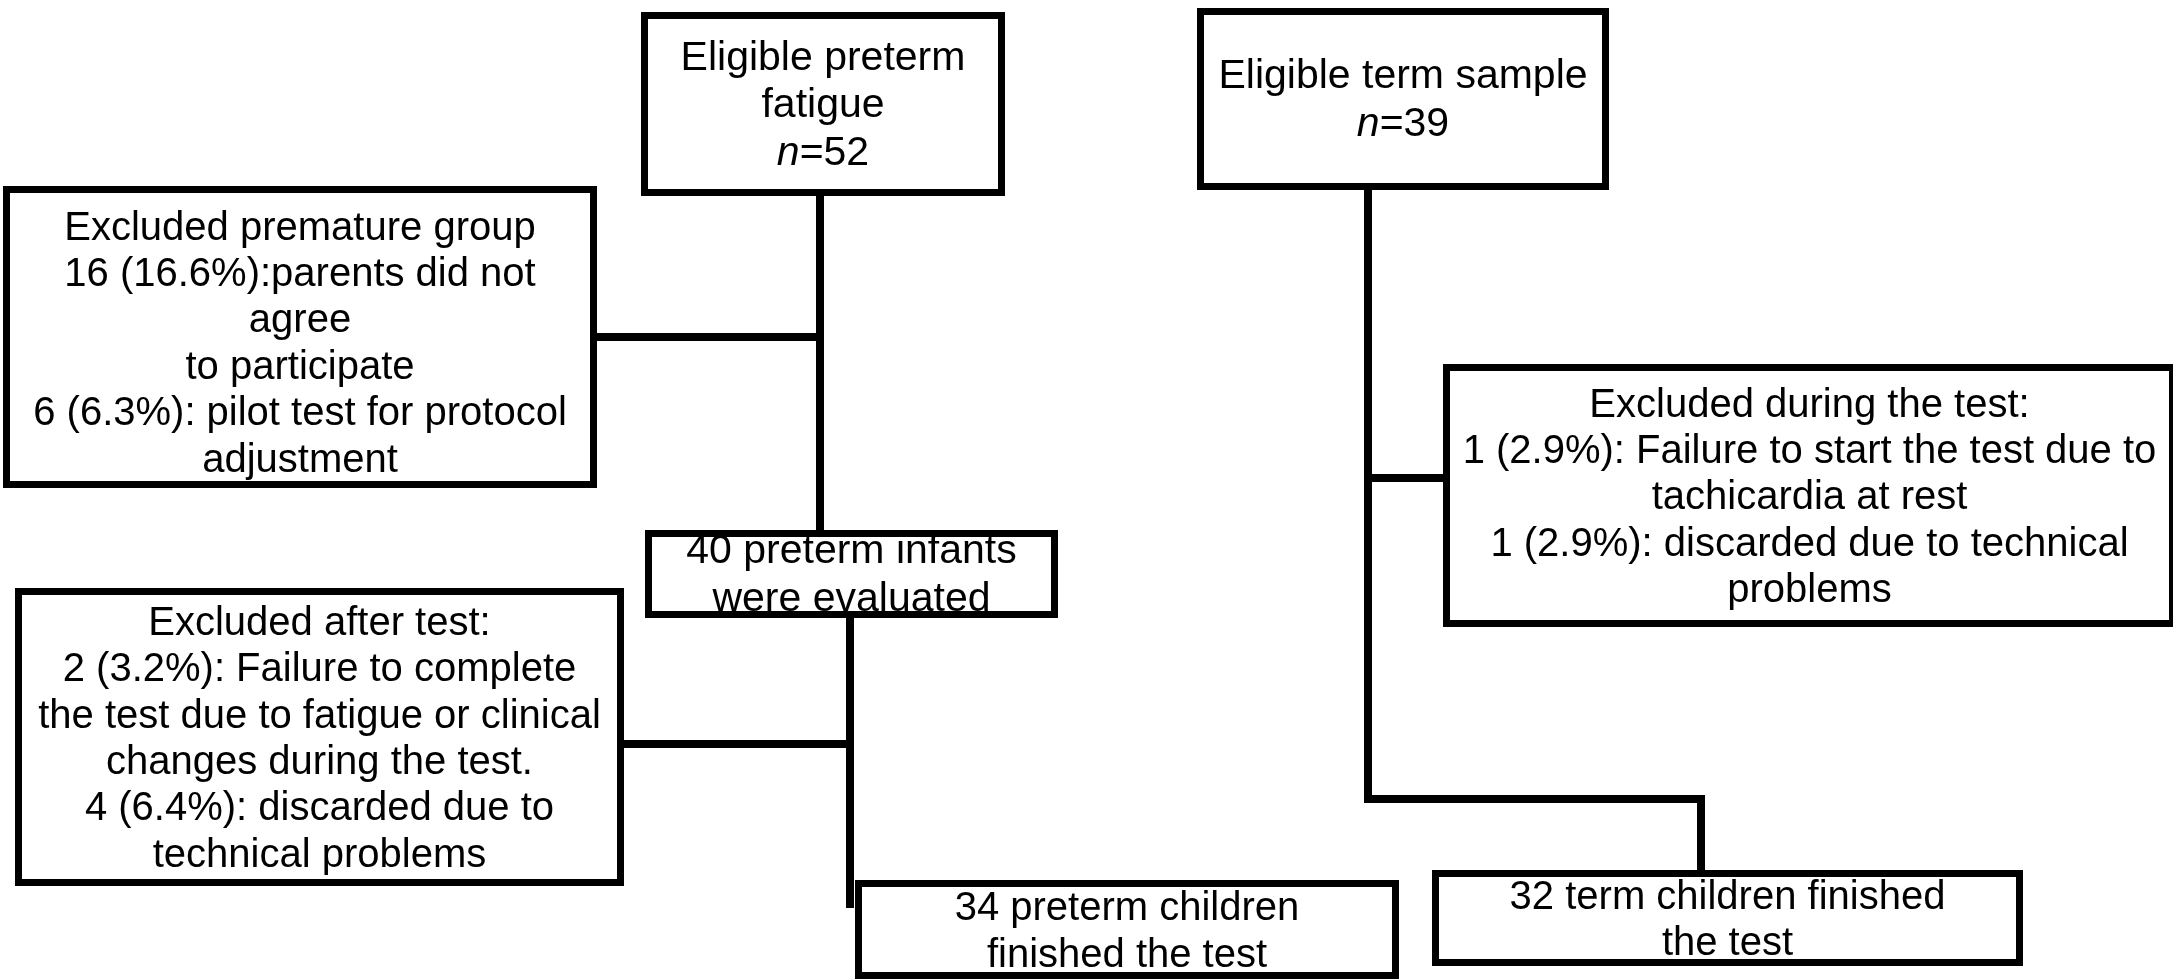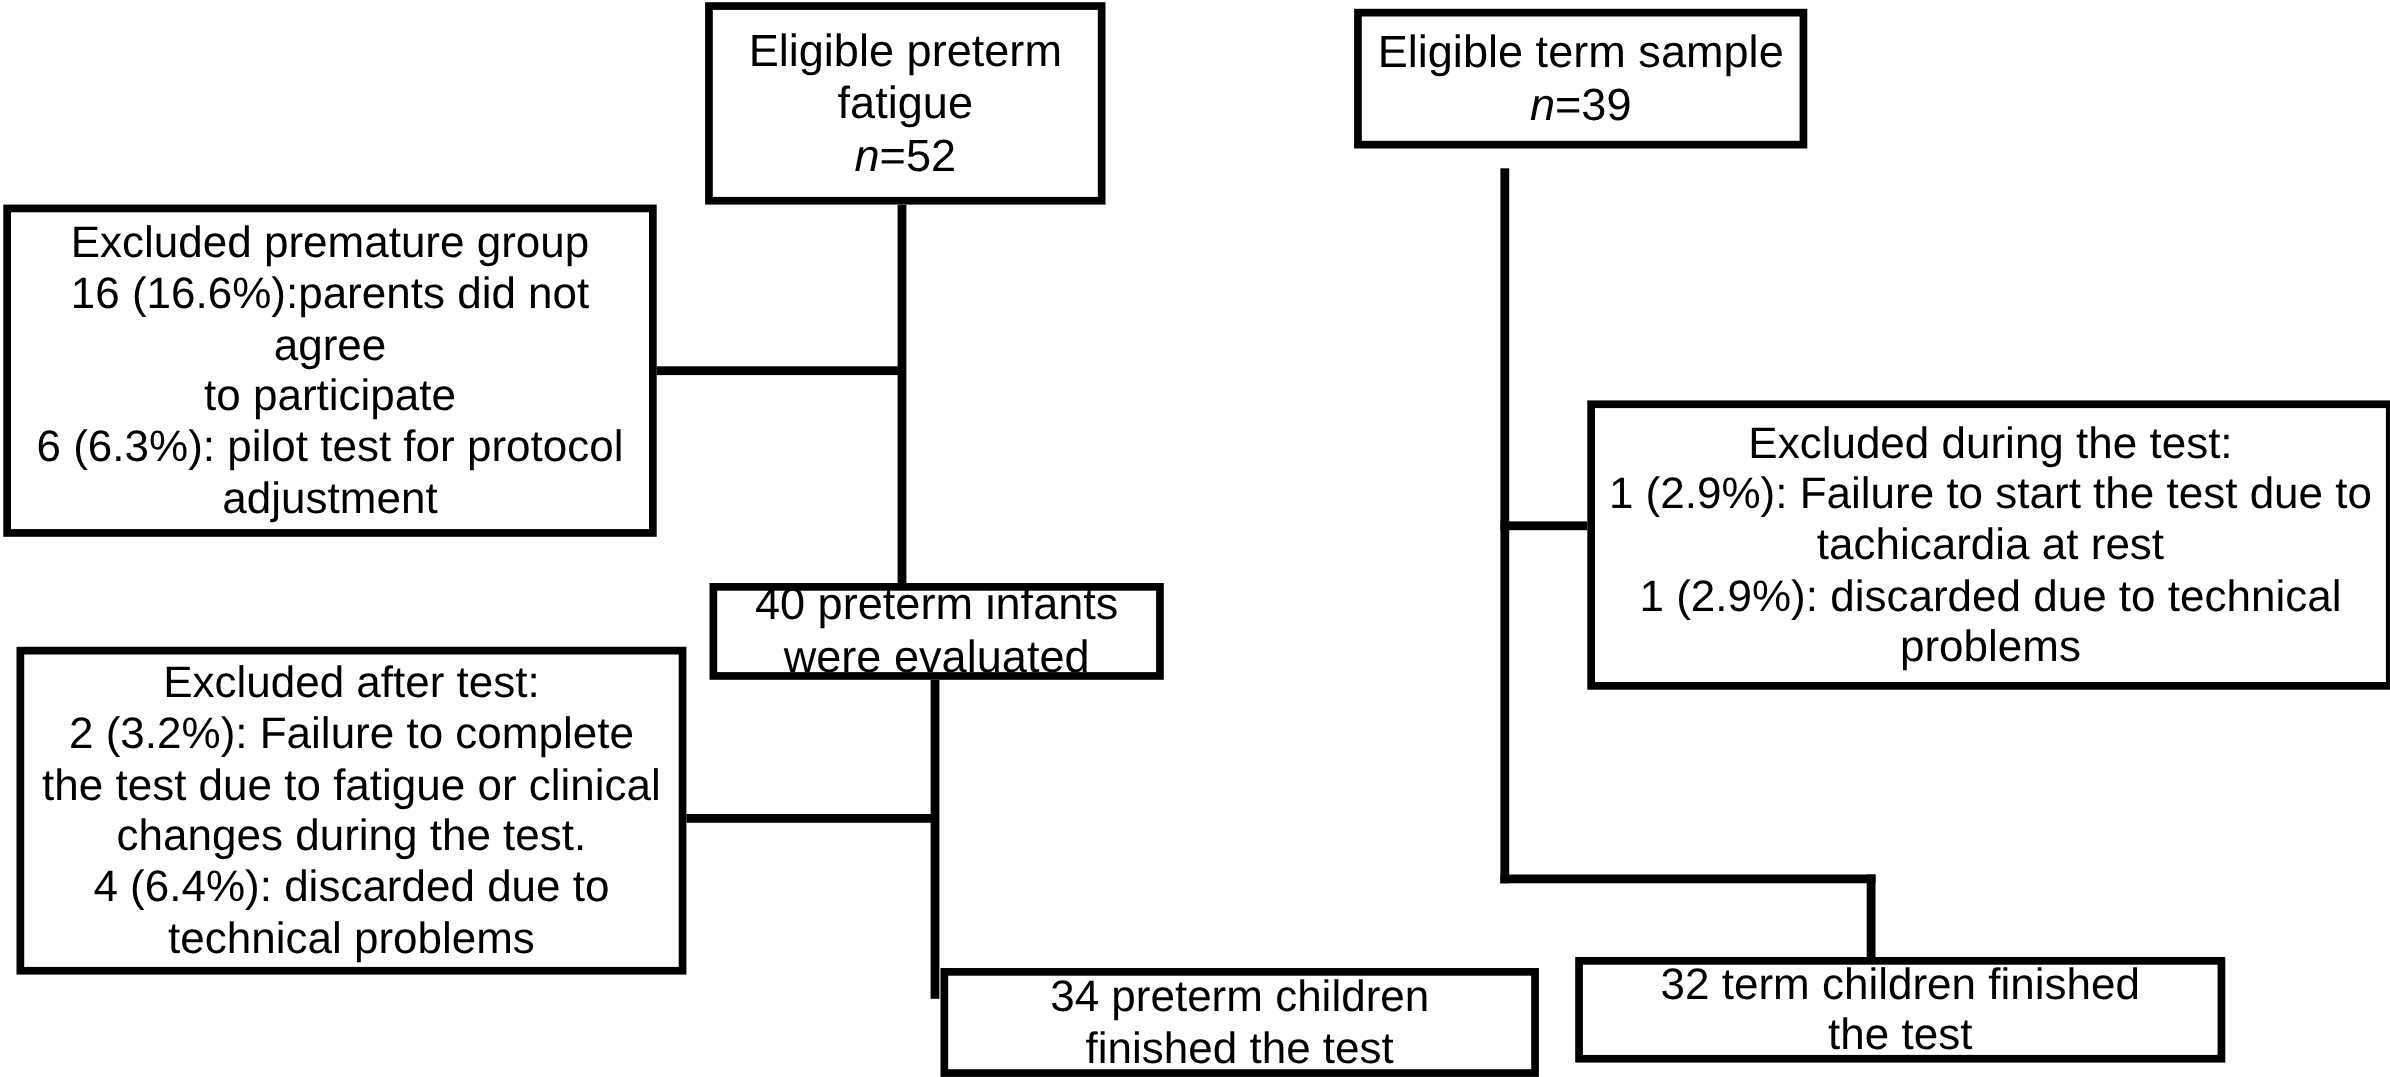--- a/index.html
+++ b/index.html
@@ -42,23 +42,23 @@
   
   .conn {
     position: absolute;
     background: #000000;
     z-index: 1;
   }
   .hline { height: 8px; }
   .vline { width: 8px; }
 
   
-  #node-eligible-preterm { left: 641px;  top: 2px;   width: 364px; height: 184px; }
-  #node-eligible-term    { left: 1231px; top: 8px;   width: 412px; height: 127px; }
-  #node-excluded-premature { left: 3px;  top: 186px; width: 594px; height: 302px; }
+  #node-eligible-preterm { left: 641px;  top: 12px;   width: 364px; height: 184px; }
+  #node-eligible-term    { left: 1197px; top: 8px;   width: 412px; height: 182px; }
+  #node-excluded-premature { left: 3px;  top: 186px; width: 594px; height: 302px; align-items: flex-end; }
   #node-evaluated-preterm  { left: 645px; top: 530px; width: 413px; height: 88px;  }
   #node-excluded-after     { left: 3px;  top: 588px; width: 609px; height: 298px; margin-left: 12px; }
   #node-excluded-during    { left: 1443px; top: 364px; width: 733px; height: 263px; }
   #node-finished-preterm   { left: 855px; top: 880px; width: 544px; height: 99px; }
   #node-finished-term      { left: 1432px; top: 870px; width: 591px; height: 96px; }
 </style>
 </head>
 <body>
 
 <div id="canvas">

